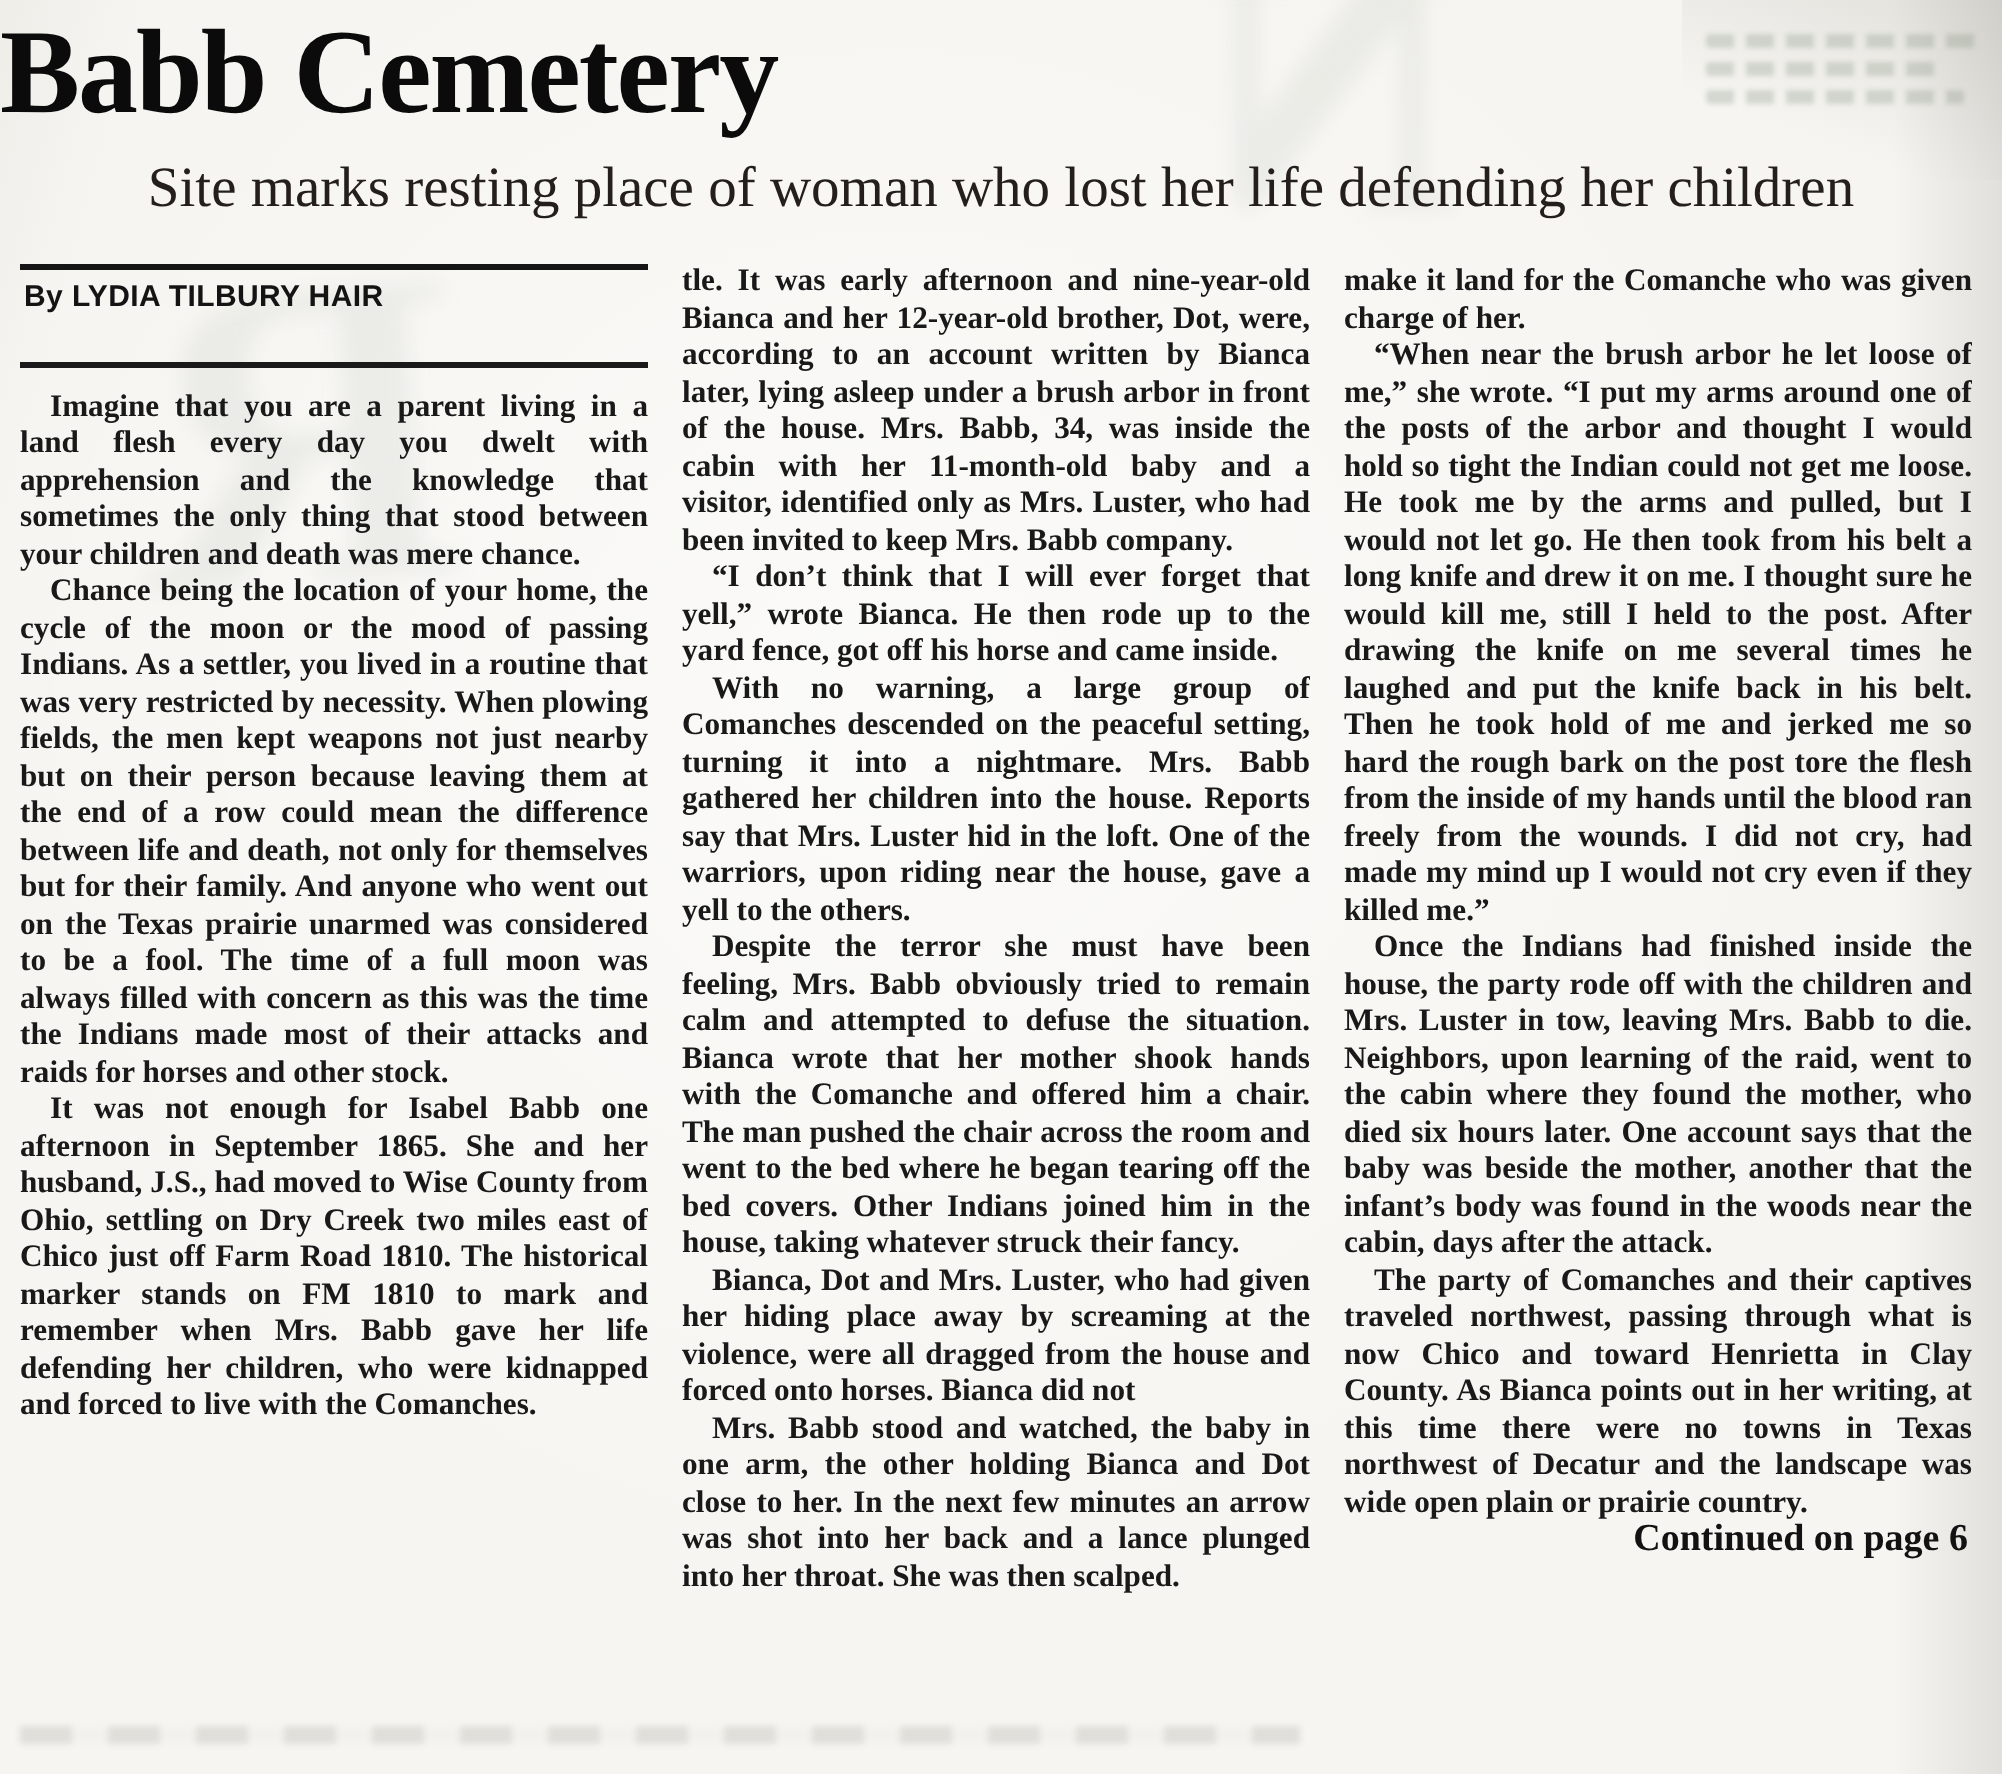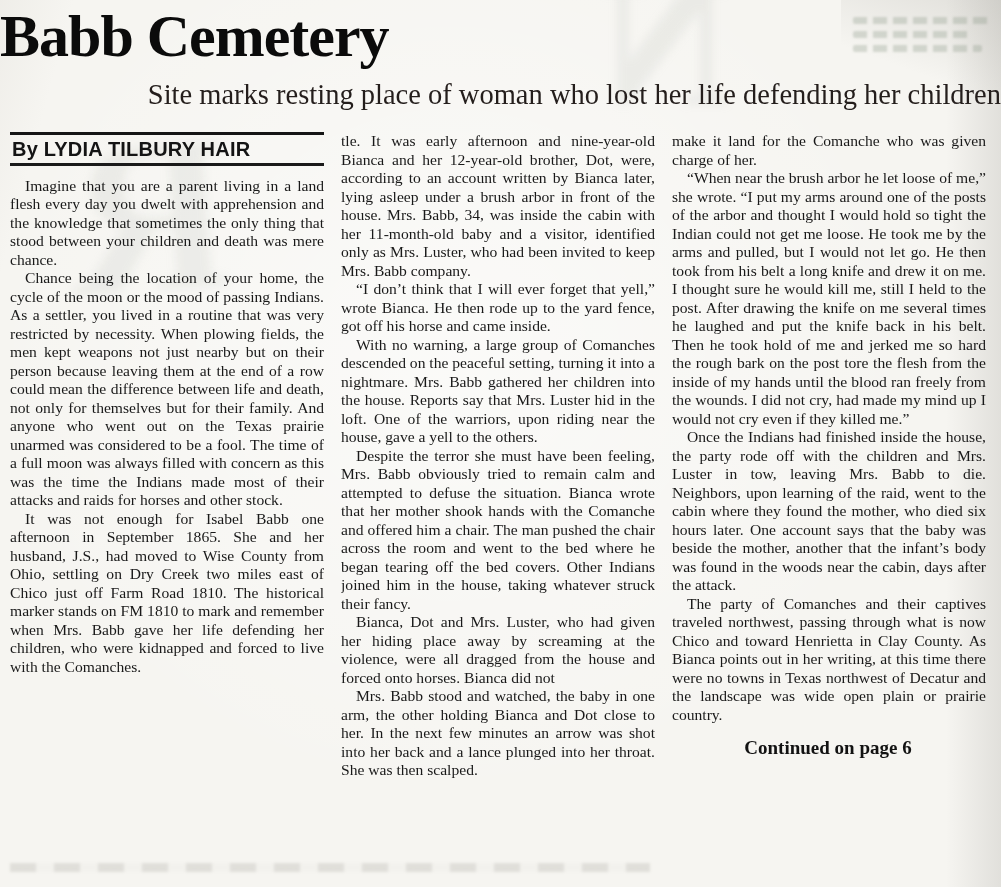--- a/index.html
+++ b/index.html
@@ -25,37 +25,37 @@
     background:repeating-linear-gradient(to right, rgba(125,140,122,.55) 0 14px, rgba(125,140,122,0) 14px 20px);}
   .bleed-letter{position:absolute;font-weight:bold;color:rgba(165,168,160,.14);
     filter:blur(5px);pointer-events:none;font-family:"Liberation Serif",serif;}
   .bl-1{left:70px;top:90px;font-size:220px;transform:scaleX(-1) rotate(4deg);}
   .bl-2{left:600px;top:-60px;font-size:180px;transform:scaleX(-1);}
   .smudge{position:absolute;left:10px;top:863px;width:640px;height:9px;filter:blur(1.5px);opacity:.35;
     background:repeating-linear-gradient(to right, rgba(120,118,110,.5) 0 26px, rgba(120,118,110,.08) 26px 44px);}
 
   .headline{position:absolute;top:0;left:0;width:100%;text-align:left;
     font-size:60px;font-weight:bold;letter-spacing:-1px;line-height:72px;color:#0b0b0b;}
-  .subhead{position:absolute;top:78px;left:0;width:100%;text-align:right;
+  .subhead{position:absolute;top:78px;left:0;width:100%;text-align:center;
     font-size:28.5px;line-height:34px;color:#241e1c;}
 
   .columns{position:absolute;left:10px;top:132px;width:978px;height:730px;
     display:flex;gap:17px;}
   .column{width:314px;height:730px;overflow:hidden;
     font-size:15.6px;line-height:18.5px;text-align:justify;color:#191919;}
 
   .byline-block{border-top:3px solid #151515;border-bottom:3px solid #1a1a1a;
-    padding:5px 0 4px 2px;margin-bottom:11px;
-    font-family:"Liberation Sans", sans-serif;font-weight:bold;font-size:20px;
+    padding:5px 0 22px 2px;margin-bottom:11px;
+    font-family:"Liberation Sans", sans-serif;font-weight:bold;font-size:15px;
     letter-spacing:.2px;color:#141414;text-align:left;}
 
-  .para{margin:0;}
+  .para{margin:0;font-weight:bold;}
   .para.indent{text-indent:15px;}
 
-  .continued{margin-top:15px;text-align:center;font-weight:bold;font-size:19px;
+  .continued{text-align:right;font-weight:bold;font-size:19px;
     color:#121212;padding-right:2px;}
 </style>
 </head>
 <body>
 
 <div class="page">
 
   <div class="corner-shade"></div>
   <div class="edge-right"></div>
   <div class="bleed-lines">

